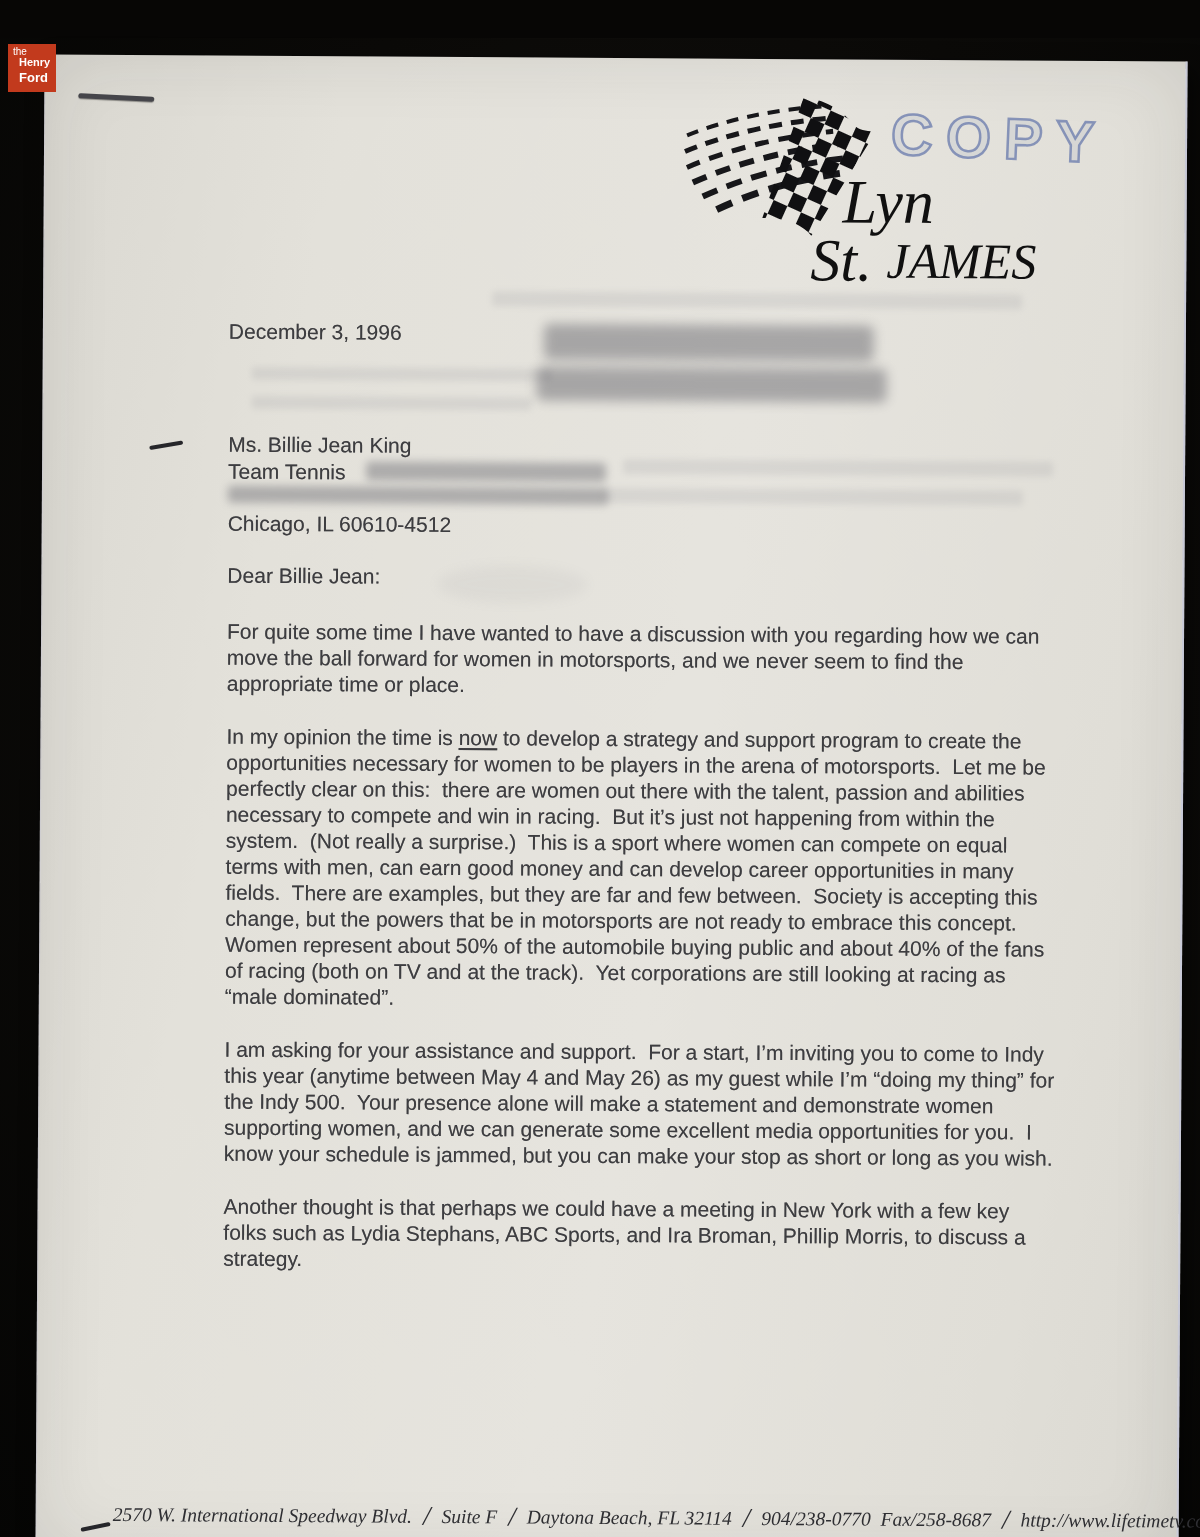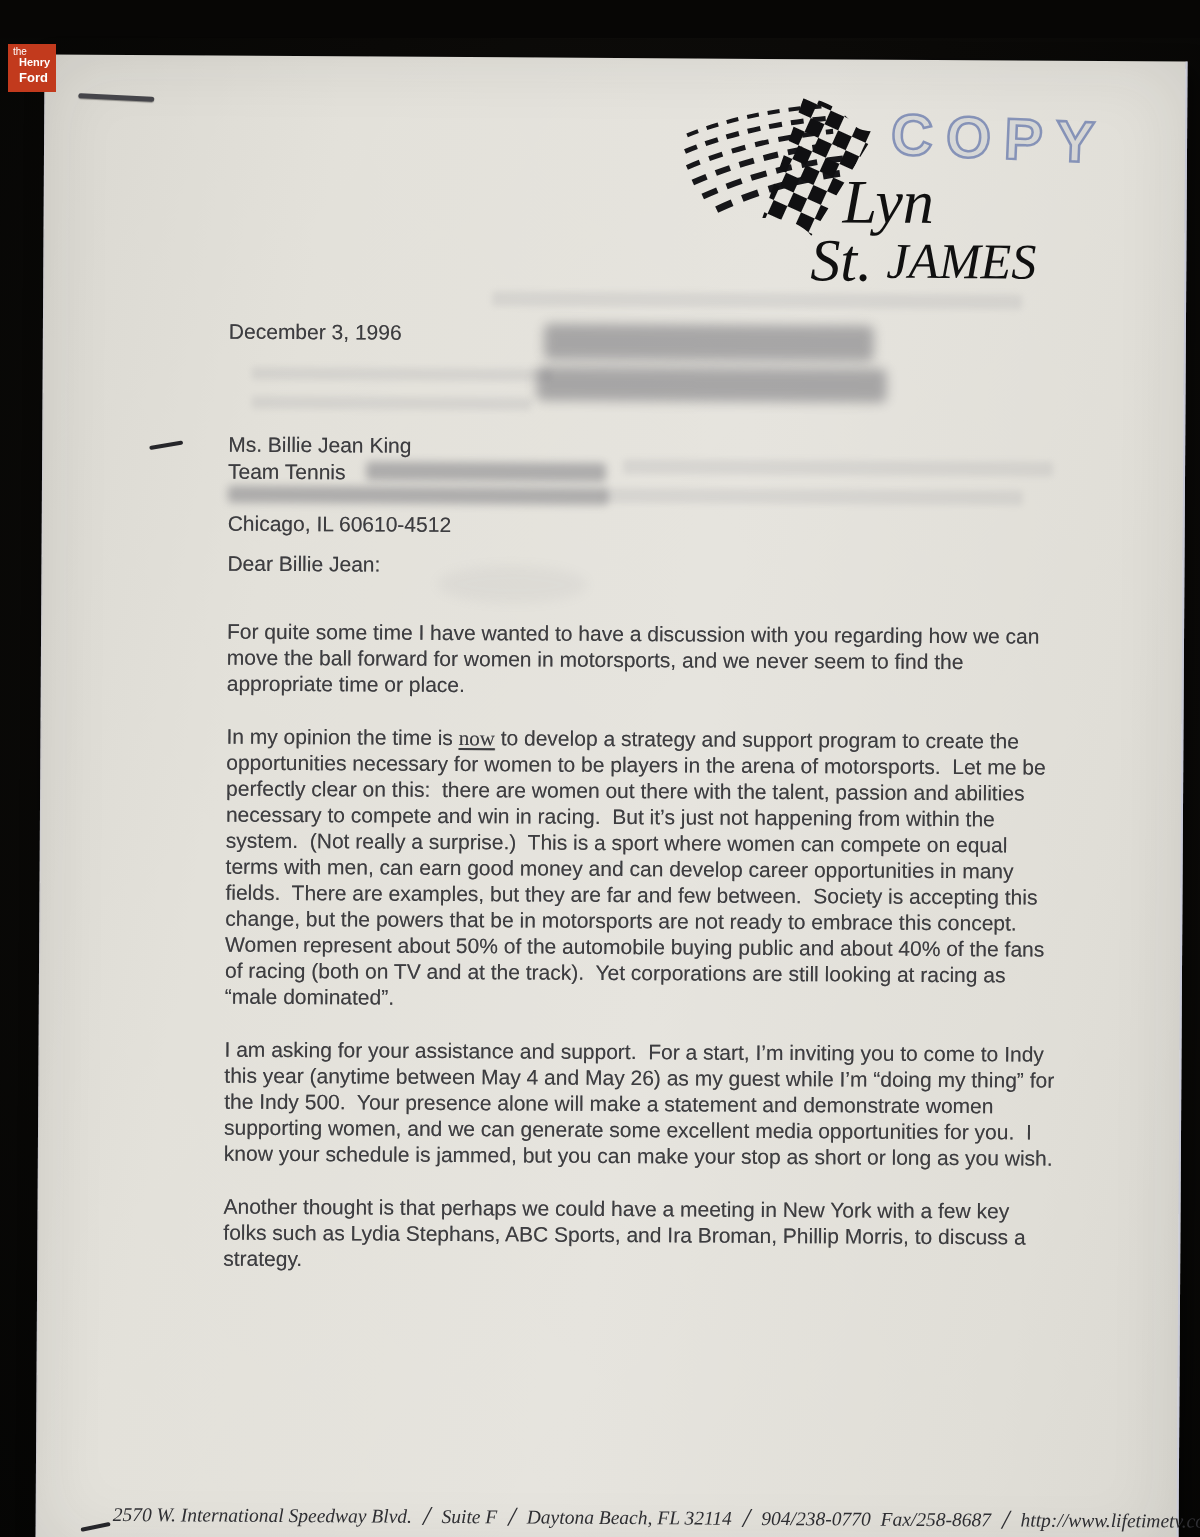--- a/index.html
+++ b/index.html
@@ -54,24 +54,24 @@
   .ghost{position:absolute;background:#85858d;opacity:0.15;filter:blur(3px);border-radius:3px;}
   .redact{position:absolute;background:#63636b;opacity:0.42;filter:blur(4px);border-radius:4px;}
   .blob{position:absolute;background:#5c5c64;opacity:0.45;filter:blur(6px);border-radius:6px;}
   .squiggle{position:absolute;background:#7a7a82;opacity:0.07;filter:blur(6px);border-radius:50%;}
   .pen-dash{position:absolute;height:4px;background:#26262a;border-radius:2px;}
   
   .txt{color:#3d3d40;font-size:21px;line-height:26px;text-shadow:0 0 0.5px rgba(61,61,64,0.55);}
   .letter-date{position:absolute;left:185px;top:263px;}
   .recipient{position:absolute;left:185px;top:375px;line-height:27px;}
   .addr-gap{height:25px;}
-  .salutation{position:absolute;left:185px;top:495px;}
+  .salutation{position:absolute;left:185px;top:507px;}
   .body-paras{position:absolute;left:185px;top:563px;width:832px;}
   .para{white-space:pre-wrap;margin:0 0 27px 0;}
-  .para u{text-underline-offset:3px;font-family:Liberation Serif, serif;}
+  .para u{text-underline-offset:3px;}
   
   .footer{
     position:absolute;left:76px;top:1442px;width:1075px;
     font-family:"Liberation Serif", serif;font-style:italic;
     font-size:19.5px;color:#2e2e32;white-space:pre;
     display:flex;align-items:baseline;
   }
   .seg{white-space:pre;}
   .slash{font-size:27px;margin:0 11px;font-weight:normal;transform:translateY(2px);}
   .footer-dash{left:44px;top:1470px;width:30px;transform:rotate(-12deg);}

